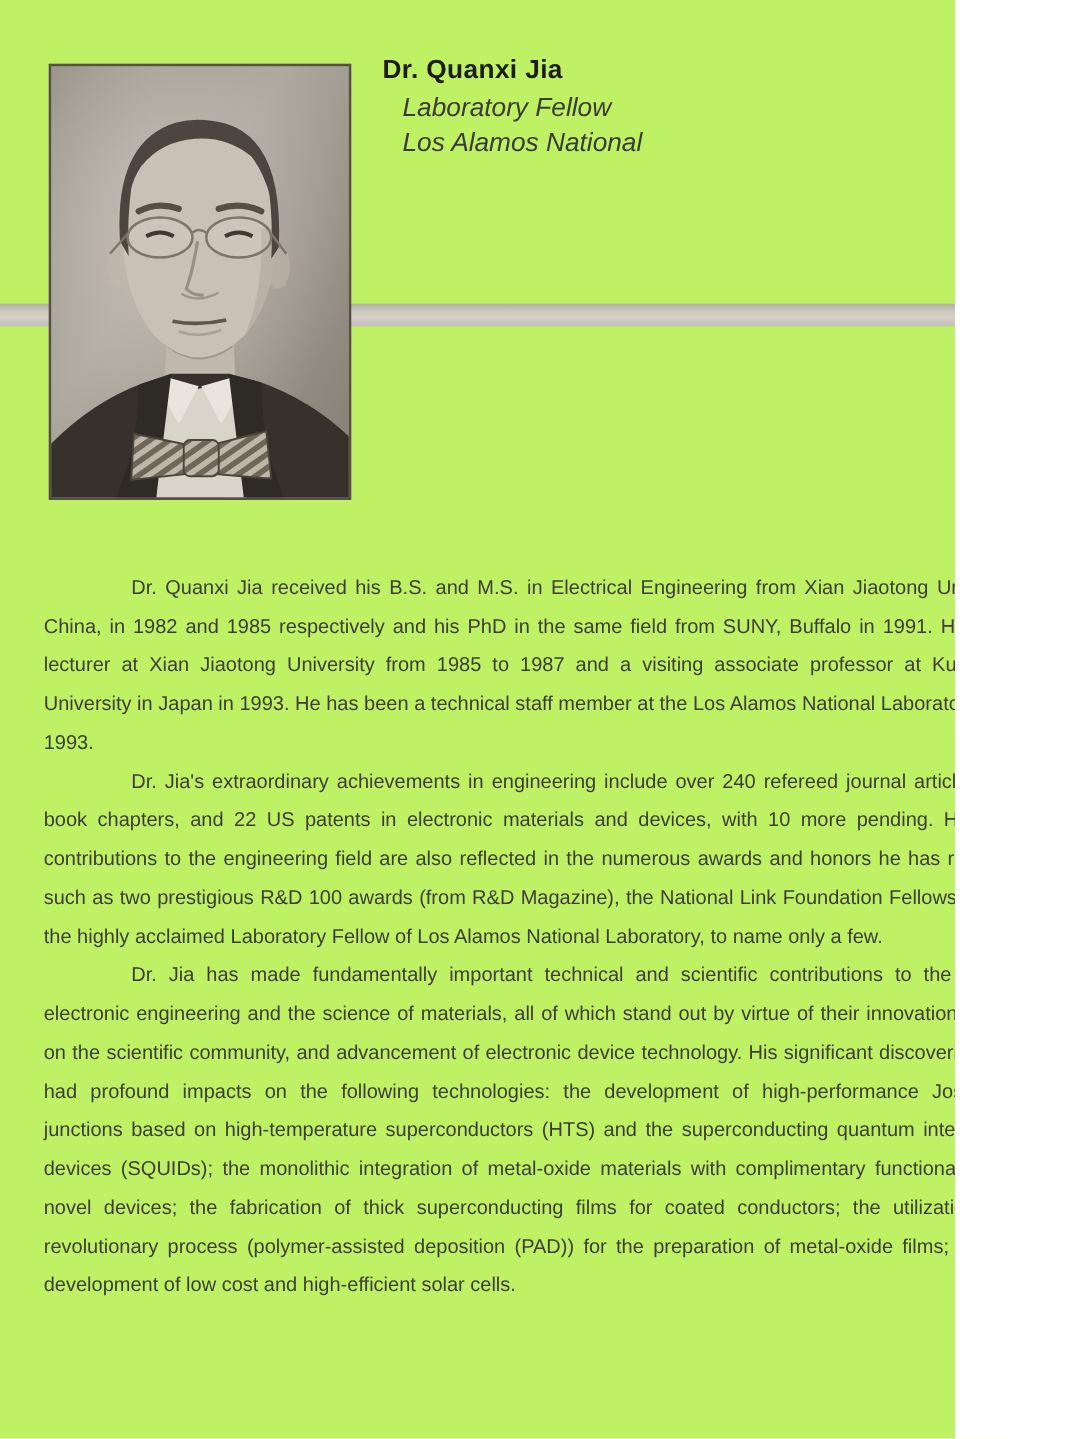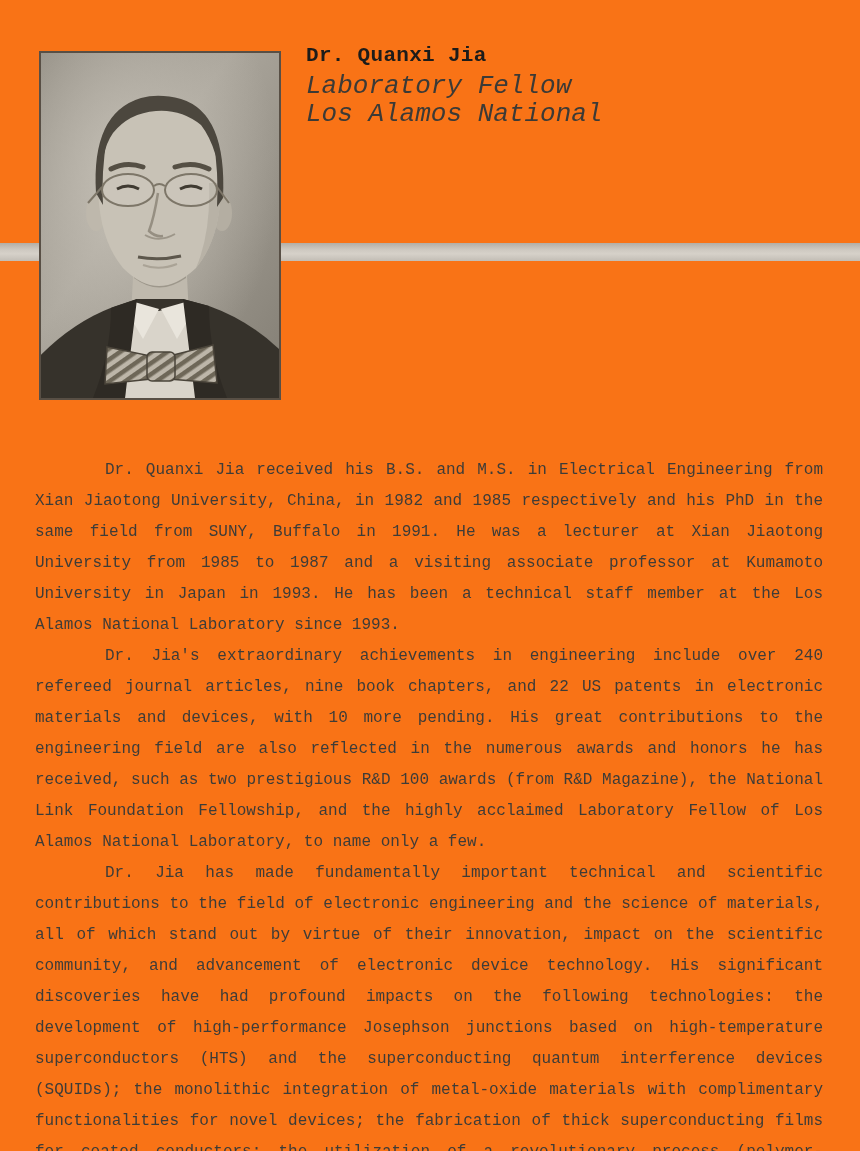--- a/index.html
+++ b/index.html
@@ -1,22 +1,22 @@
 <!DOCTYPE html>
 <html><head>
 <meta charset="utf-8">
 <style>
   html, body { margin: 0; padding: 0; background: #ffffff; }
   .page {
     position: relative;
-    width: 860px;
+    width: 764px;
     height: 1151px;
-    background: #f97316;
+    background: #bef264;
     overflow: hidden;
-    font-family: Liberation Mono, monospace;
+    font-family: Liberation Sans, sans-serif;
   }
   .divider-bar {
     position: absolute;
     left: 0; top: 243px;
     width: 860px; height: 18px;
     background: linear-gradient(to bottom, #b3aea6 0%, #cdc8c0 35%, #d6d1c9 60%, #c2bdb5 100%);
     z-index: 1;
   }
   .photo-frame {
     position: absolute;
@@ -36,23 +36,24 @@
   }
   .header h1 {
     margin: 0 0 5px 0;
     font-size: 21px;
     font-weight: bold;
     letter-spacing: .3px;
     color: #1d1c1a;
   }
   .header .subtitle {
     font-style: italic;
-    font-size: 26px;
+    font-size: 21px;
     line-height: 28px;
     color: #3c3a36;
+    margin-left: 16px;
   }
   .bio {
     position: absolute;
     left: 35px; top: 455px;
     width: 788px;
     font-size: 16px;
     line-height: 31px;
     text-align: justify;
     color: #3e3c38;
     z-index: 1;

